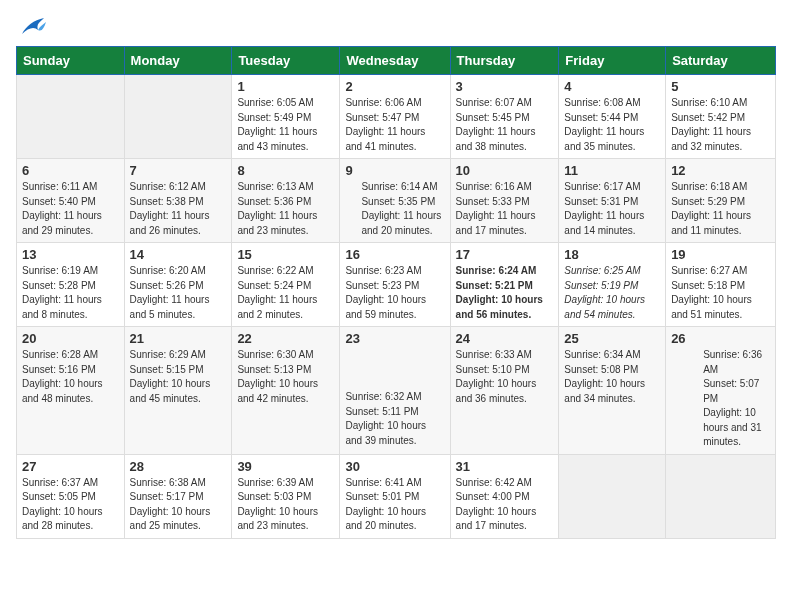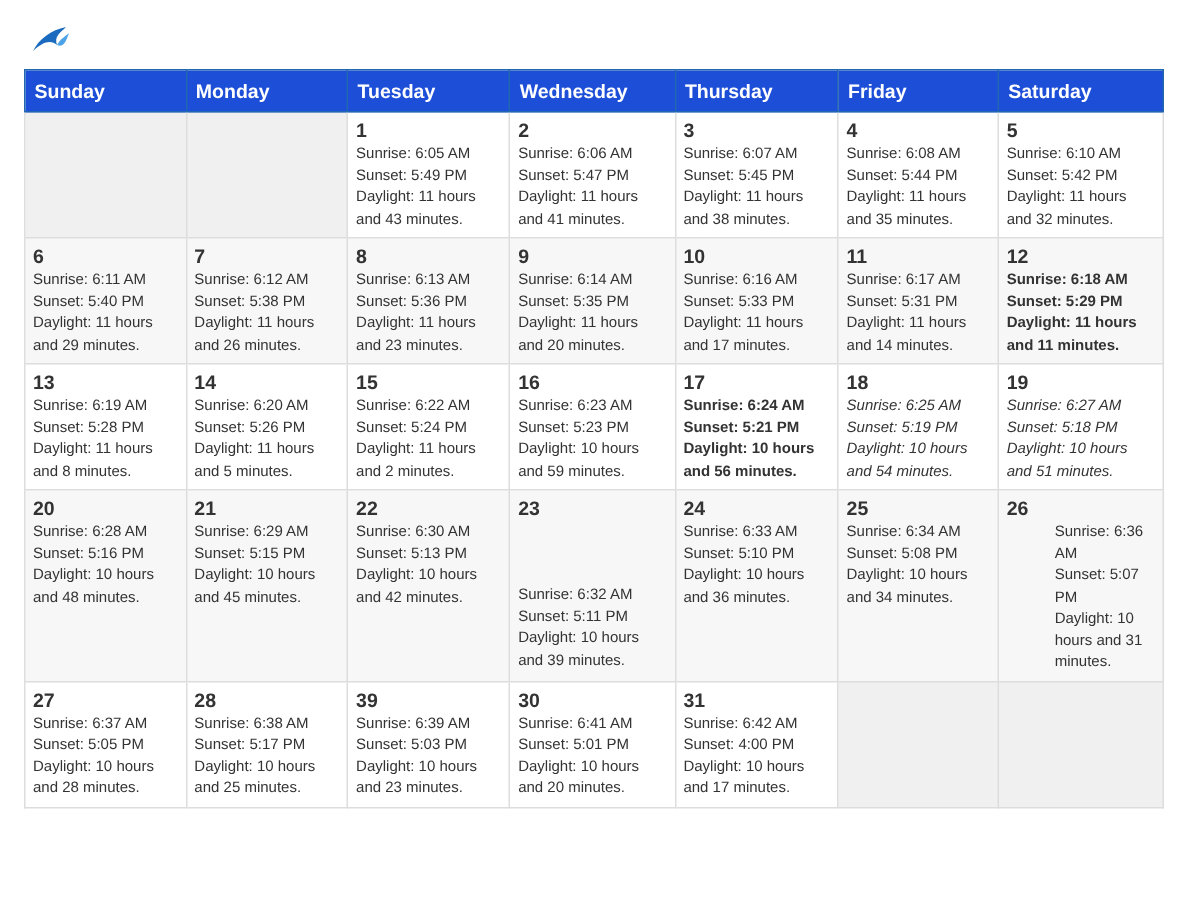--- a/index.html
+++ b/index.html
@@ -48,21 +48,21 @@
     .location {
       font-size: 16px;
       color: #555;
     }
     .calendar {
       width: 100%;
       border-collapse: collapse;
       border: 1px solid #ccc;
     }
     .calendar th {
-      background-color: #1d4ed8;
+      background-color: #15803d;
       color: #fff;
       font-size: 13px;
       font-weight: bold;
       padding: 6px 6px;
       text-align: left;
       border: 1px solid #2167b0;
     }
     .calendar td {
       vertical-align: top;
       border: 1px solid #ddd;
@@ -174,39 +174,39 @@
 Daylight: 11 hours and 26 minutes.</div>
         </td>
         <td>
           <span class="day-number">8</span>
           <div class="day-info" style="white-space: pre-line;">Sunrise: 6:13 AM
 Sunset: 5:36 PM
 Daylight: 11 hours and 23 minutes.</div>
         </td>
         <td>
           <span class="day-number">9</span>
-          <div class="day-info" style="white-space: pre-line;">Sunrise: 6:14 AM
+          <div class="day-info" style="white-space: pre-line; margin-left: 16px;">Sunrise: 6:14 AM
 Sunset: 5:35 PM
 Daylight: 11 hours and 20 minutes.</div>
         </td>
         <td>
           <span class="day-number">10</span>
           <div class="day-info" style="white-space: pre-line;">Sunrise: 6:16 AM
 Sunset: 5:33 PM
 Daylight: 11 hours and 17 minutes.</div>
         </td>
         <td>
           <span class="day-number">11</span>
           <div class="day-info" style="white-space: pre-line;">Sunrise: 6:17 AM
 Sunset: 5:31 PM
 Daylight: 11 hours and 14 minutes.</div>
         </td>
         <td>
           <span class="day-number">12</span>
-          <div class="day-info" style="white-space: pre-line; font-weight: bold;">Sunrise: 6:18 AM
+          <div class="day-info" style="white-space: pre-line;">Sunrise: 6:18 AM
 Sunset: 5:29 PM
 Daylight: 11 hours and 11 minutes.</div>
         </td>
       </tr>
       <tr>
         <td>
           <span class="day-number">13</span>
           <div class="day-info" style="white-space: pre-line;">Sunrise: 6:19 AM
 Sunset: 5:28 PM
 Daylight: 11 hours and 8 minutes.</div>
@@ -236,21 +236,21 @@
 Daylight: 10 hours and 56 minutes.</div>
         </td>
         <td>
           <span class="day-number">18</span>
           <div class="day-info" style="white-space: pre-line; font-style: italic;">Sunrise: 6:25 AM
 Sunset: 5:19 PM
 Daylight: 10 hours and 54 minutes.</div>
         </td>
         <td>
           <span class="day-number">19</span>
-          <div class="day-info" style="white-space: pre-line; font-style: italic;">Sunrise: 6:27 AM
+          <div class="day-info" style="white-space: pre-line;">Sunrise: 6:27 AM
 Sunset: 5:18 PM
 Daylight: 10 hours and 51 minutes.</div>
         </td>
       </tr>
       <tr>
         <td>
           <span class="day-number">20</span>
           <div class="day-info" style="white-space: pre-line;">Sunrise: 6:28 AM
 Sunset: 5:16 PM
 Daylight: 10 hours and 48 minutes.</div>

